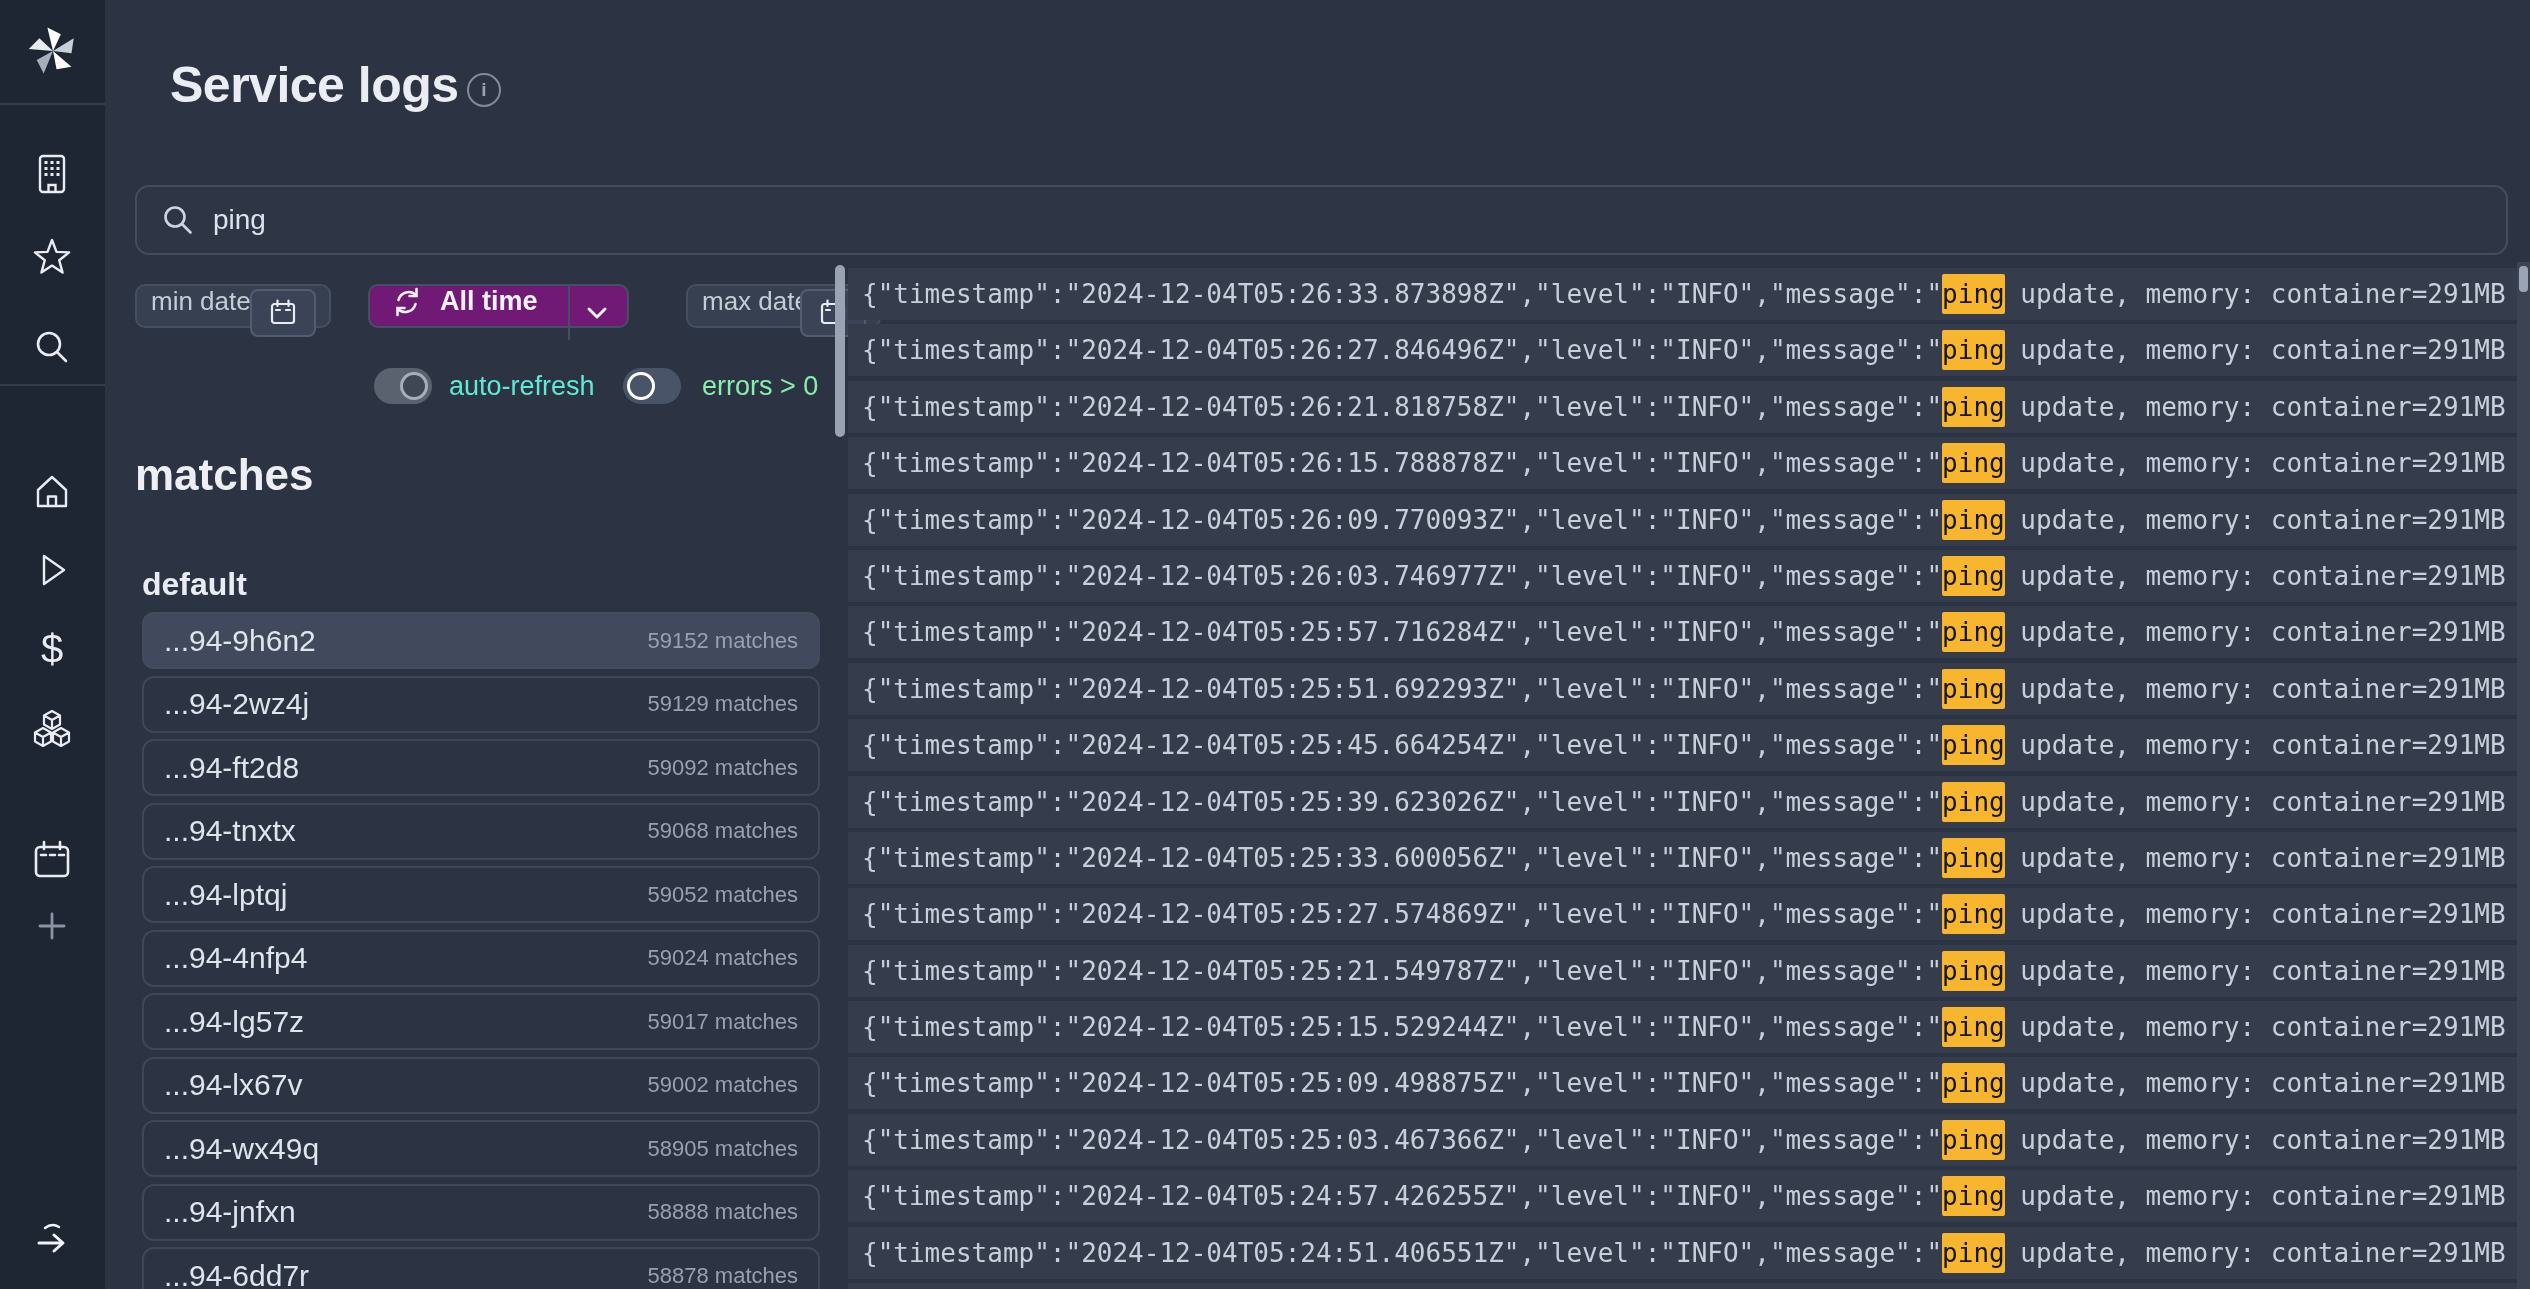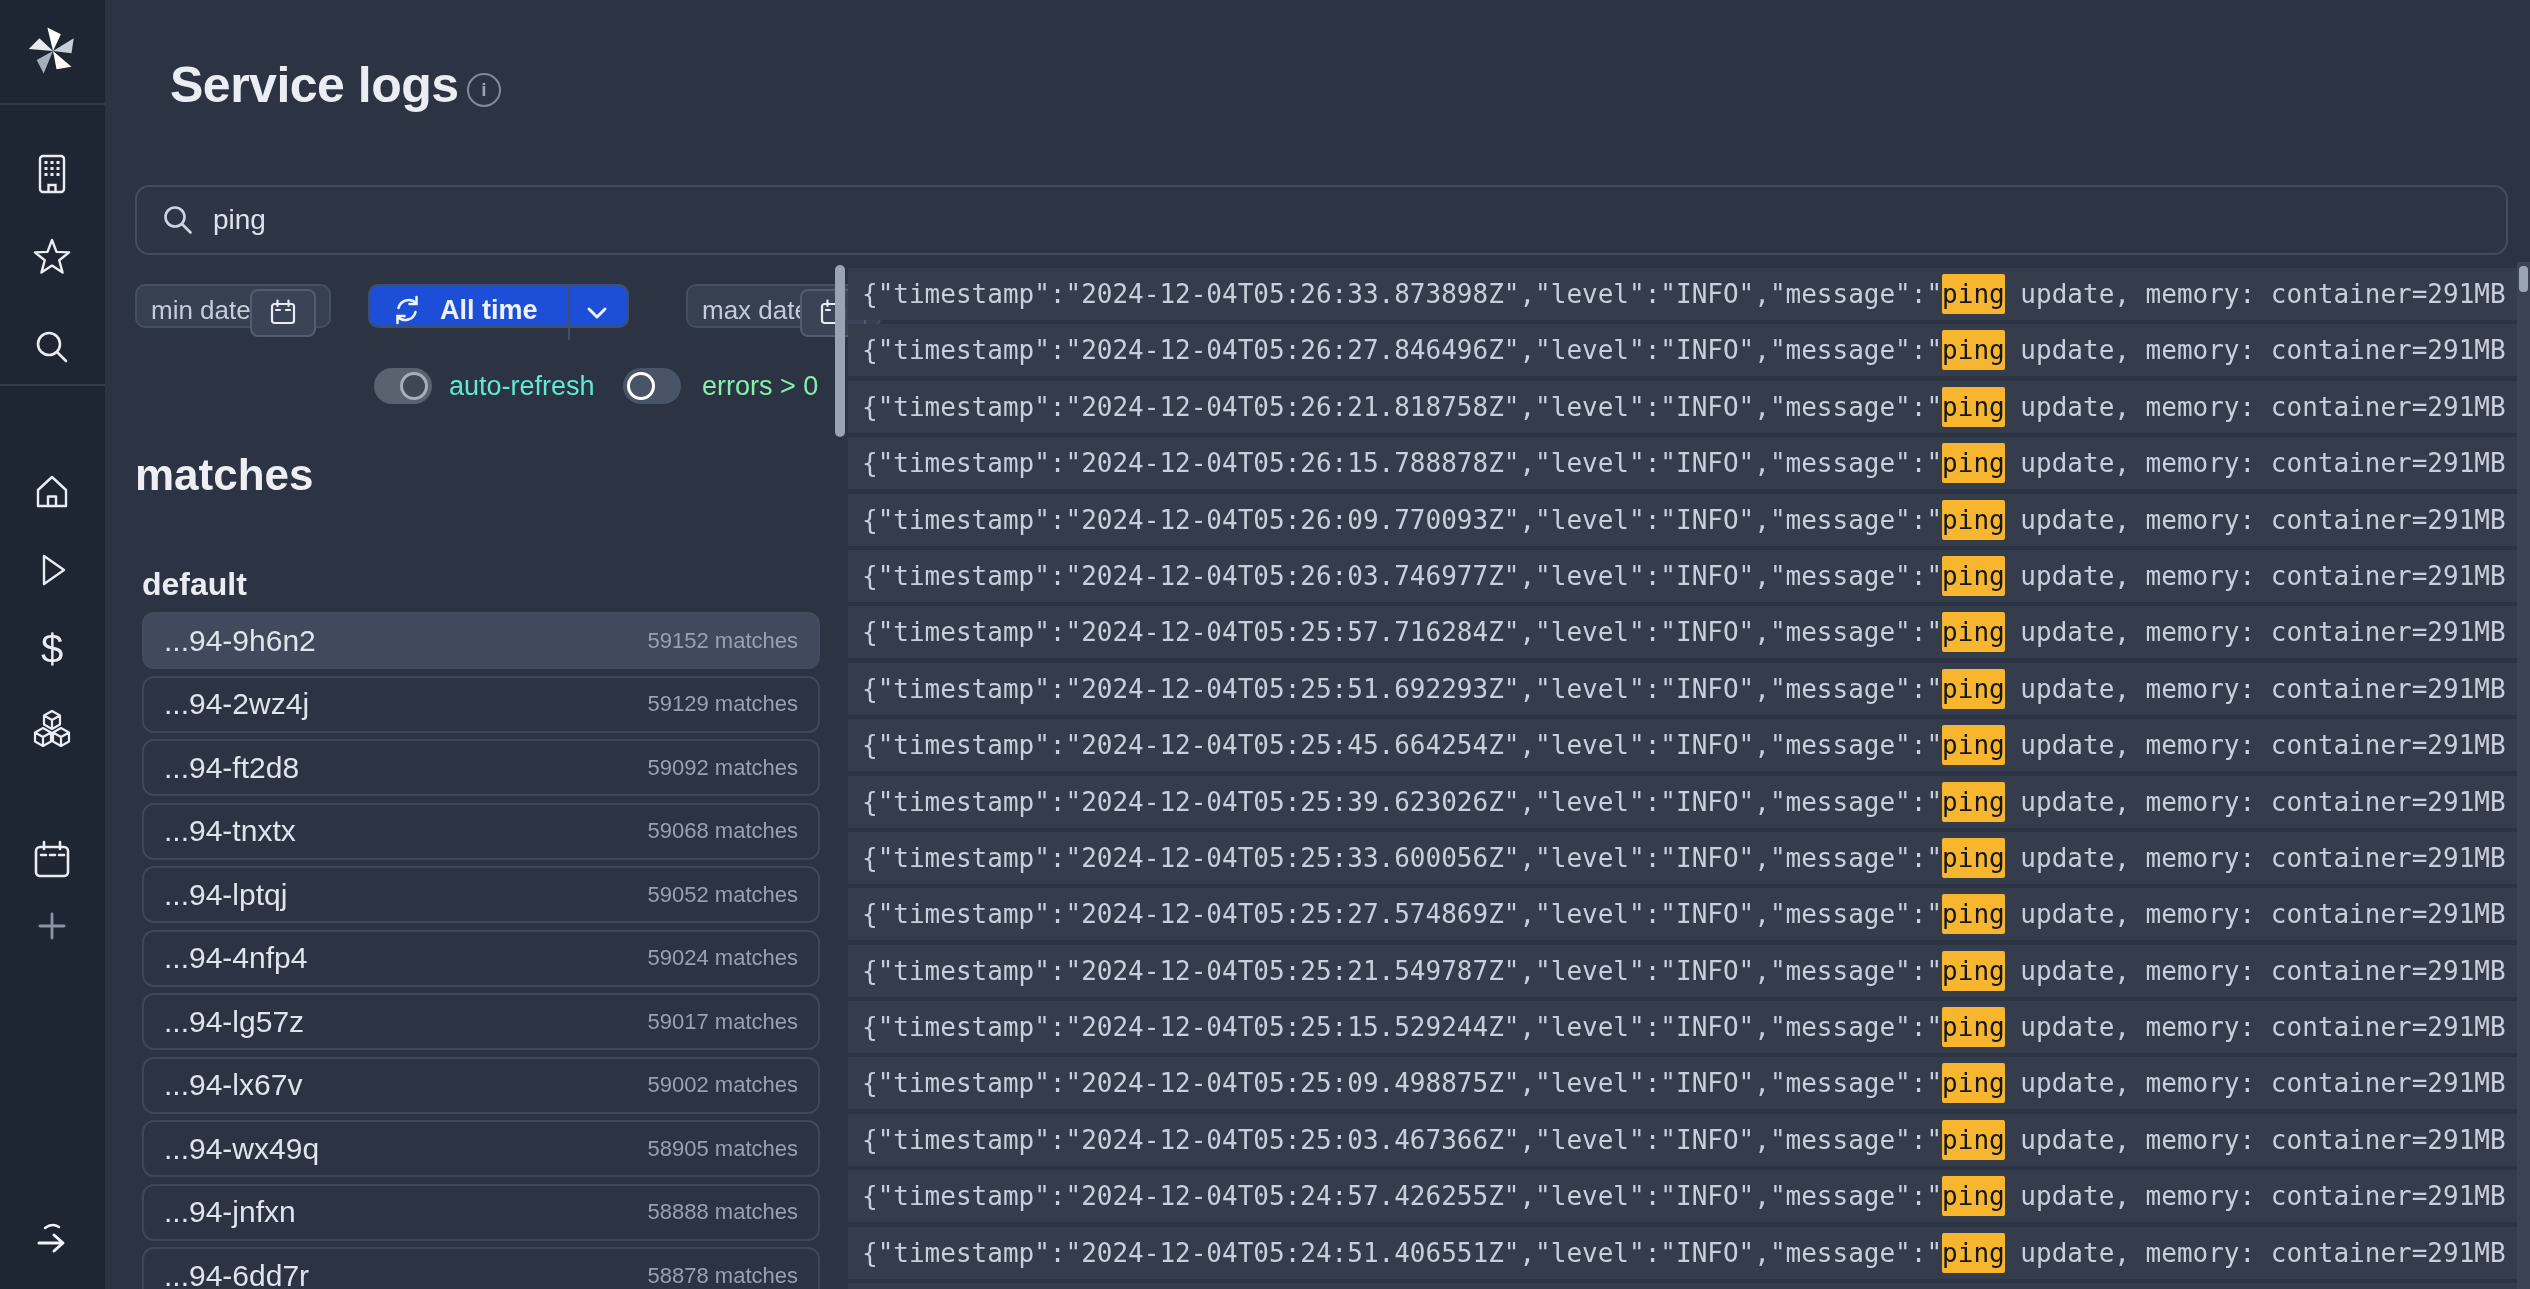--- a/index.html
+++ b/index.html
@@ -37,34 +37,34 @@
     display:flex; align-items:center; padding-left:24px; cursor:text;
   }
   .search-input {
     background:none; border:none; outline:none; margin-left:18px; width:2200px;
     color:#dde2ec; font-size:28px; font-family:inherit;
   }
 
   
   .control {
     position:absolute; top:284px; height:44px; border:2px solid #454f62;
-    border-radius:10px; display:flex; align-items:flex-end;
+    border-radius:10px; display:flex; align-items:flex-start;
   }
   .field { background:#364050; }
   .date-input {
     background:none; border:none; outline:none; width:102px; margin-left:14px;
     color:#c5ccd8; font-size:26px; font-family:inherit; overflow:hidden;
   }
   .date-input::placeholder { color:#c5ccd8; opacity:1; }
   .cal-btn {
     position:absolute; right:13px; top:3px; width:66px; height:48px;
     border:2px solid #525d70; border-radius:8px; background:#3a4456; cursor:pointer;
     display:flex; align-items:center; justify-content:center;
   }
-  .split { background:#1d4ed8; }
+  .split { background:#701a75; }
   .refresh-wrap { margin-left:20px; }
   .ctl-label { margin-left:16px; font-size:27px; font-weight:700; color:#eef1f5; }
   .split-divider { position:absolute; left:198px; top:0; width:2px; height:54px; background:#454f62; }
   .chev-btn { position:absolute; right:0; top:0; width:61px; height:54px; background:none; border:none; cursor:pointer; display:flex; align-items:center; justify-content:center; }
 
   
   .toggle { position:absolute; top:368px; width:58px; height:36px; border-radius:18px; border:none; cursor:pointer; }
   .toggle .knob { position:absolute; top:4px; width:28px; height:28px; border-radius:50%; }
   .toggle-auto { left:374px; background:#5a6270; }
   .toggle-auto .knob { right:4px; background:#3f4754; border:3px solid #a7aebb; }

